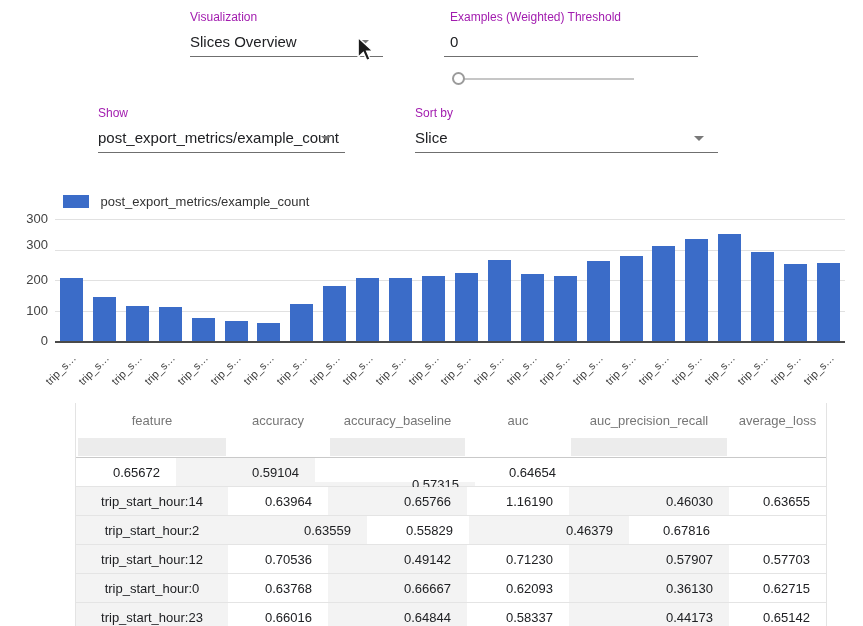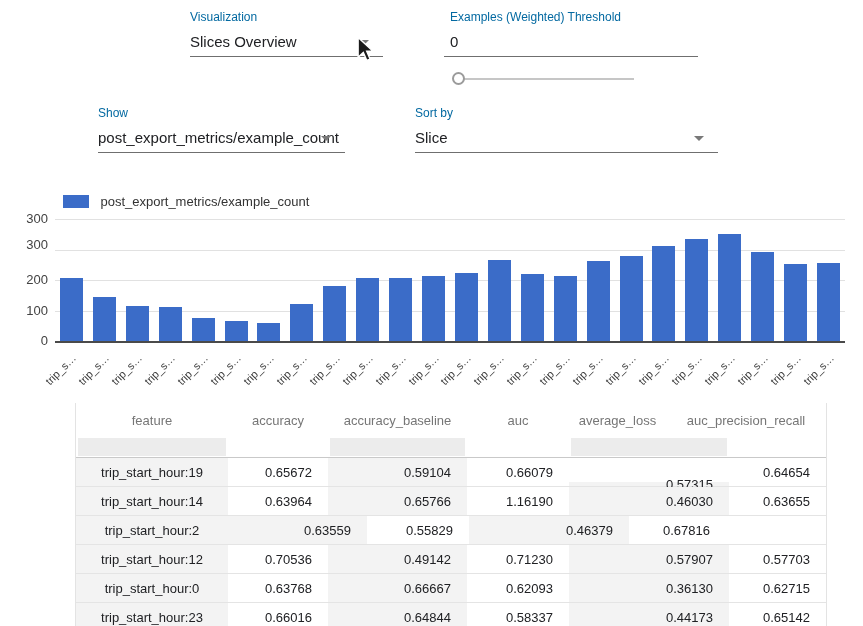--- a/index.html
+++ b/index.html
@@ -1,21 +1,21 @@
 <!DOCTYPE html>
 <html><head>
 <meta charset="utf-8">
 <style>
   html,body{margin:0;padding:0;background:#fff;}
   body{font-family:"Liberation Sans",sans-serif;}
   .app{position:relative;width:863px;height:626px;background:#fff;overflow:hidden;}
 
   
   .ctrl{position:absolute;}
-  .ctrl-label{font-size:12px;color:#0369a1;margin-bottom:6px;}
+  .ctrl-label{font-size:12px;color:#a21caf;margin-bottom:6px;}
   .ctrl-value{position:relative;font-size:15px;color:#202124;height:24px;line-height:24px;white-space:nowrap;}
   .underline{height:1px;background:#6f6f6f;margin-top:2px;}
   .dd-arrow{position:absolute;right:14px;top:10px;width:0;height:0;
     border-left:5px solid transparent;border-right:5px solid transparent;
     border-top:5px solid #797979;}
   .g-viz{left:190px;top:10px;width:193px;}
   .g-thresh{left:444px;top:10px;width:254px;}
   .g-show{left:98px;top:106px;width:247px;}
   .g-sort{left:415px;top:106px;width:303px;}
 
@@ -168,22 +168,22 @@
         <div class="xtick" style="left: 722.542px; top: 131px;">trip_s…</div>
       </div>
   </div>
 
   <div class="mtable" id="mtable">
       <div class="thead">
         <div class="hcell" style="width: 152px;">feature</div>
         <div class="hcell" style="width: 100px;">accuracy</div>
         <div class="hcell" style="width: 139px;">accuracy_baseline</div>
         <div class="hcell" style="width: 102px;">auc</div>
+        <div class="hcell" style="width: 160px;">auc_precision_recall</div>
         <div class="hcell" style="width: 97px;">average_loss</div>
-        <div class="hcell" style="width: 160px;">auc_precision_recall</div>
       </div>
       <div class="tfilter">
         <div class="fcell striped" style="width: 152px;">
           <div class="fbox"></div>
         </div>
         <div class="fcell" style="width: 100px;">
           <div class="fbox"></div>
         </div>
         <div class="fcell striped" style="width: 139px;">
           <div class="fbox"></div>
@@ -192,24 +192,22 @@
           <div class="fbox"></div>
         </div>
         <div class="fcell striped" style="width: 160px;">
           <div class="fbox"></div>
         </div>
         <div class="fcell" style="width: 97px;">
           <div class="fbox"></div>
         </div>
       </div>
       <div class="trow">
-        <div class="tcell feat striped" style="width: 152px;">trip_start_hour:19</div>
         <div class="tcell num" style="width: 100px;">0.65672</div>
         <div class="tcell num striped" style="width: 139px;">0.59104</div>
-        <div class="tcell num" style="width: 102px;">0.66079</div>
         <div class="tcell num striped" style="width: 160px; margin-top: 24px;">0.57315</div>
         <div class="tcell num" style="width: 97px;">0.64654</div>
       </div>
       <div class="trow">
         <div class="tcell feat striped" style="width: 152px;">trip_start_hour:14</div>
         <div class="tcell num" style="width: 100px;">0.63964</div>
         <div class="tcell num striped" style="width: 139px;">0.65766</div>
         <div class="tcell num" style="width: 102px;">1.16190</div>
         <div class="tcell num striped" style="width: 160px;">0.46030</div>
         <div class="tcell num" style="width: 97px;">0.63655</div>

